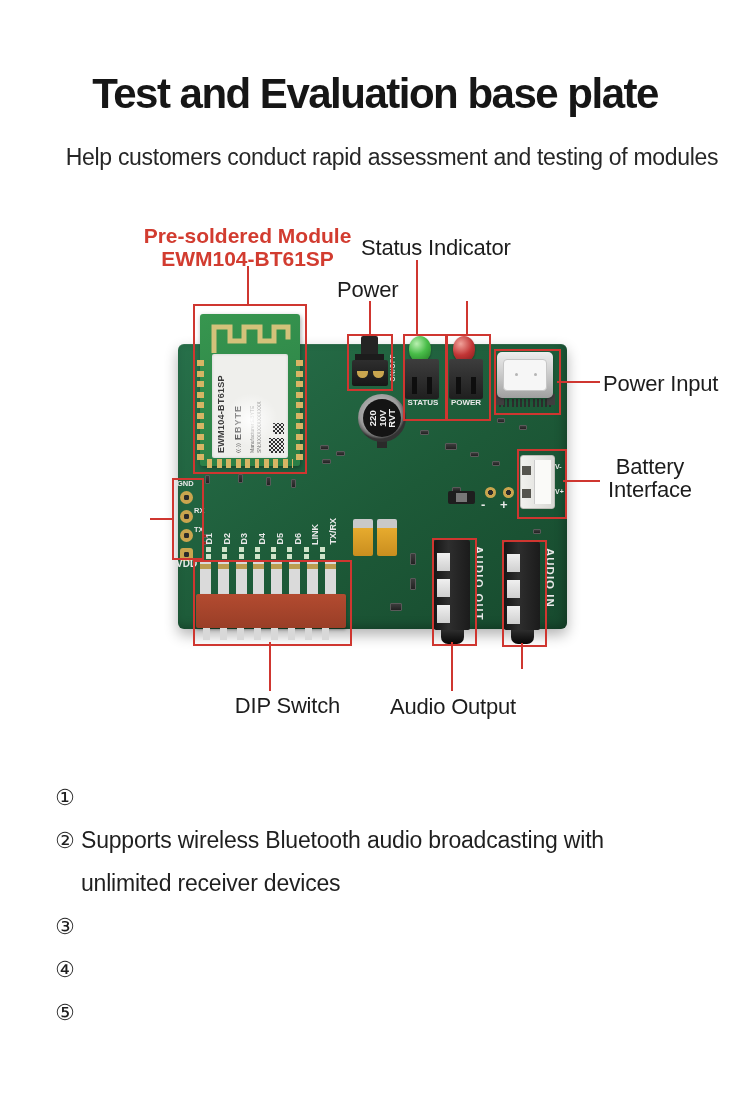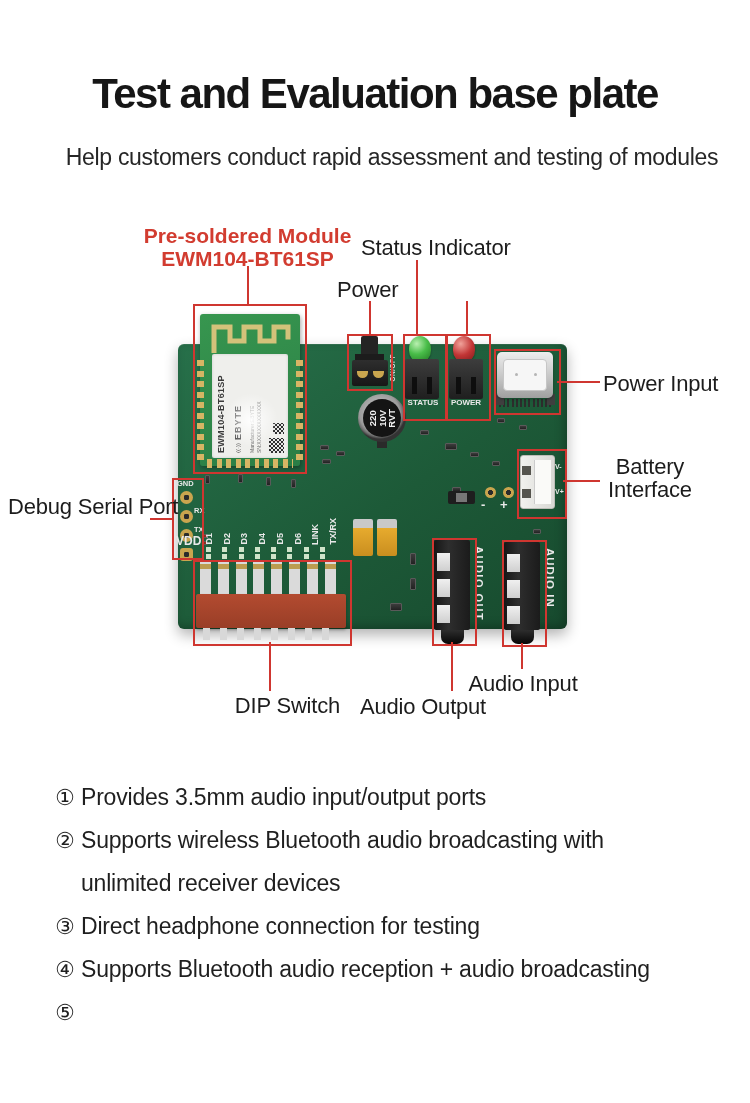--- a/index.html
+++ b/index.html
@@ -107,21 +107,21 @@
     <div class="silk" style="left:555px;top:463px;font-size:7px;">V-</div>
     <div class="silk" style="left:555px;top:488px;font-size:7px;">V+</div>
 
     <div class="silk" style="left:177px;top:479px;font-size:7.5px;">GND</div>
     <div class="abs" style="left:180px;top:491px;width:13px;height:13px;border-radius:50%;background:radial-gradient(circle,#2b2b2b 0 30%,#caa54e 32%);"></div>
     <div class="abs" style="left:180px;top:510px;width:13px;height:13px;border-radius:50%;background:radial-gradient(circle,#2b2b2b 0 30%,#caa54e 32%);"></div>
     <div class="abs" style="left:180px;top:529px;width:13px;height:13px;border-radius:50%;background:radial-gradient(circle,#2b2b2b 0 30%,#caa54e 32%);"></div>
     <div class="abs" style="left:180px;top:548px;width:13px;height:13px;border-radius:3px;background:radial-gradient(circle,#2b2b2b 0 30%,#caa54e 32%);"></div>
     <div class="silk" style="left:194px;top:506px;font-size:7.5px;">RX</div>
     <div class="silk" style="left:194px;top:525px;font-size:7.5px;">TX</div>
-    <div class="silk" style="left:176px;top:534px;font-size:12px;">VDD</div>
+    <div class="silk" style="left:176px;top:558px;font-size:10px;">VDD</div>
     <div class="smd" style="left:203px;top:534px;width:5px;height:4px;background:#8a2f22;"></div>
     <div class="smd" style="left:203px;top:541px;width:5px;height:4px;background:#8a2f22;"></div>
 
     <div class="abs" style="left:204px;top:503px;width:134px;height:42px;display:flex;justify-content:space-between;align-items:flex-end;">
 
         <span class="vflip" style="font-size:9px;font-weight:700;color:#e8e8e8;">D1</span>
 
         <span class="vflip" style="font-size:9px;font-weight:700;color:#e8e8e8;">D2</span>
 
         <span class="vflip" style="font-size:9px;font-weight:700;color:#e8e8e8;">D3</span>
@@ -218,47 +218,42 @@
     <div class="lead" style="left:451px;top:642px;width:2px;height:49px;"></div>
     <div class="lead" style="left:521px;top:643px;width:2px;height:26px;"></div>
 
     <div class="redlbl" style="left:140px;top:224px;width:215px;">Pre-soldered Module
 EWM104-BT61SP</div>
     <div class="lbl" style="left:361px;top:235px;">Status Indicator</div>
     <div class="lbl" style="left:337px;top:277px;">Power</div>
     <div class="lbl" style="left:603px;top:371px;">Power Input</div>
     <div class="lbl" style="left:598px;top:455px;width:104px;text-align:center;line-height:23px;">Battery
 Interface</div>
-    <div class="lbl" style="left:8px;top:494px;">Debug Serial Port</div>
     <div class="lbl" style="left:200px;top:693px;width:140px;text-align:right;">DIP Switch</div>
-    <div class="lbl" style="left:360px;top:694px;width:140px;text-align:left;">Audio Output</div>
-    <div class="lbl" style="left:453px;top:671px;width:140px;text-align:center;">Audio Input</div>
+    <div class="lbl" style="left:383px;top:694px;width:140px;text-align:center;">Audio Output</div>
   </div>
 
   <div class="features">
 
       <div class="feature">
         <span class="fnum">①</span>
-        <span class="ftext">Provides 3.5mm audio input/output ports</span>
       </div>
 
       <div class="feature">
         <span class="fnum">②</span>
         <span class="ftext">Supports wireless Bluetooth audio broadcasting with
 unlimited receiver devices</span>
       </div>
 
       <div class="feature">
         <span class="fnum">③</span>
-        <span class="ftext">Direct headphone connection for testing</span>
       </div>
 
       <div class="feature">
         <span class="fnum">④</span>
-        <span class="ftext">Supports Bluetooth audio reception + audio broadcasting</span>
       </div>
 
       <div class="feature">
         <span class="fnum">⑤</span>
       </div>
     </div>
 
 </div>
 
 </body></html>

